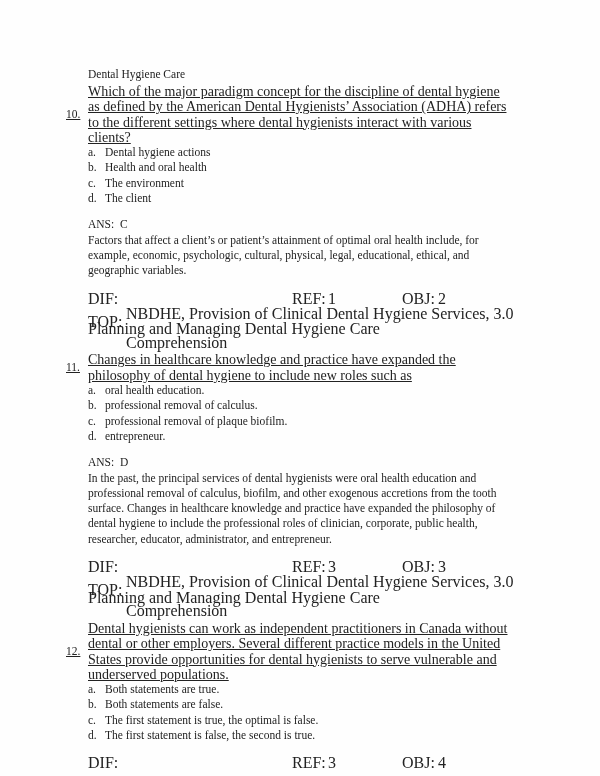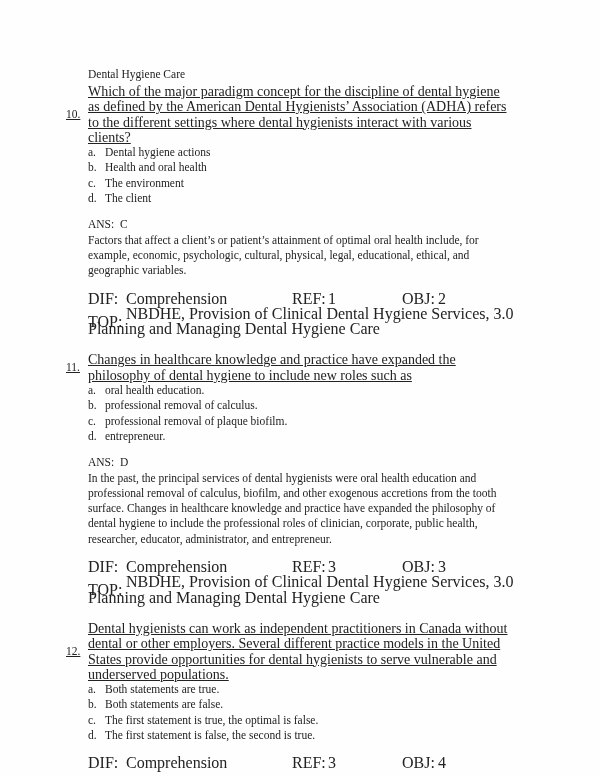--- a/index.html
+++ b/index.html
@@ -87,21 +87,21 @@
     margin-left: 22px;
     margin-top: 12px;
     font-size: 16px;
     line-height: 15.3px;
   }
   .meta-row {
     position: relative;
     height: 15.3px;
   }
   .meta-dif-label { position: absolute; left: 0; }
-  .meta-dif-value { position: absolute; left: 38px; }
+  .meta-dif-value { position: absolute; left: 38px; margin-top: 44px; }
   .meta-ref-label { position: absolute; left: 204px; }
   .meta-ref-value { position: absolute; left: 240px; }
   .meta-obj-label { position: absolute; left: 314px; }
   .meta-obj-value { position: absolute; left: 350px; }
   .meta-top {
     position: relative;
   }
   .meta-top-label {
     position: absolute;
     left: 0;

